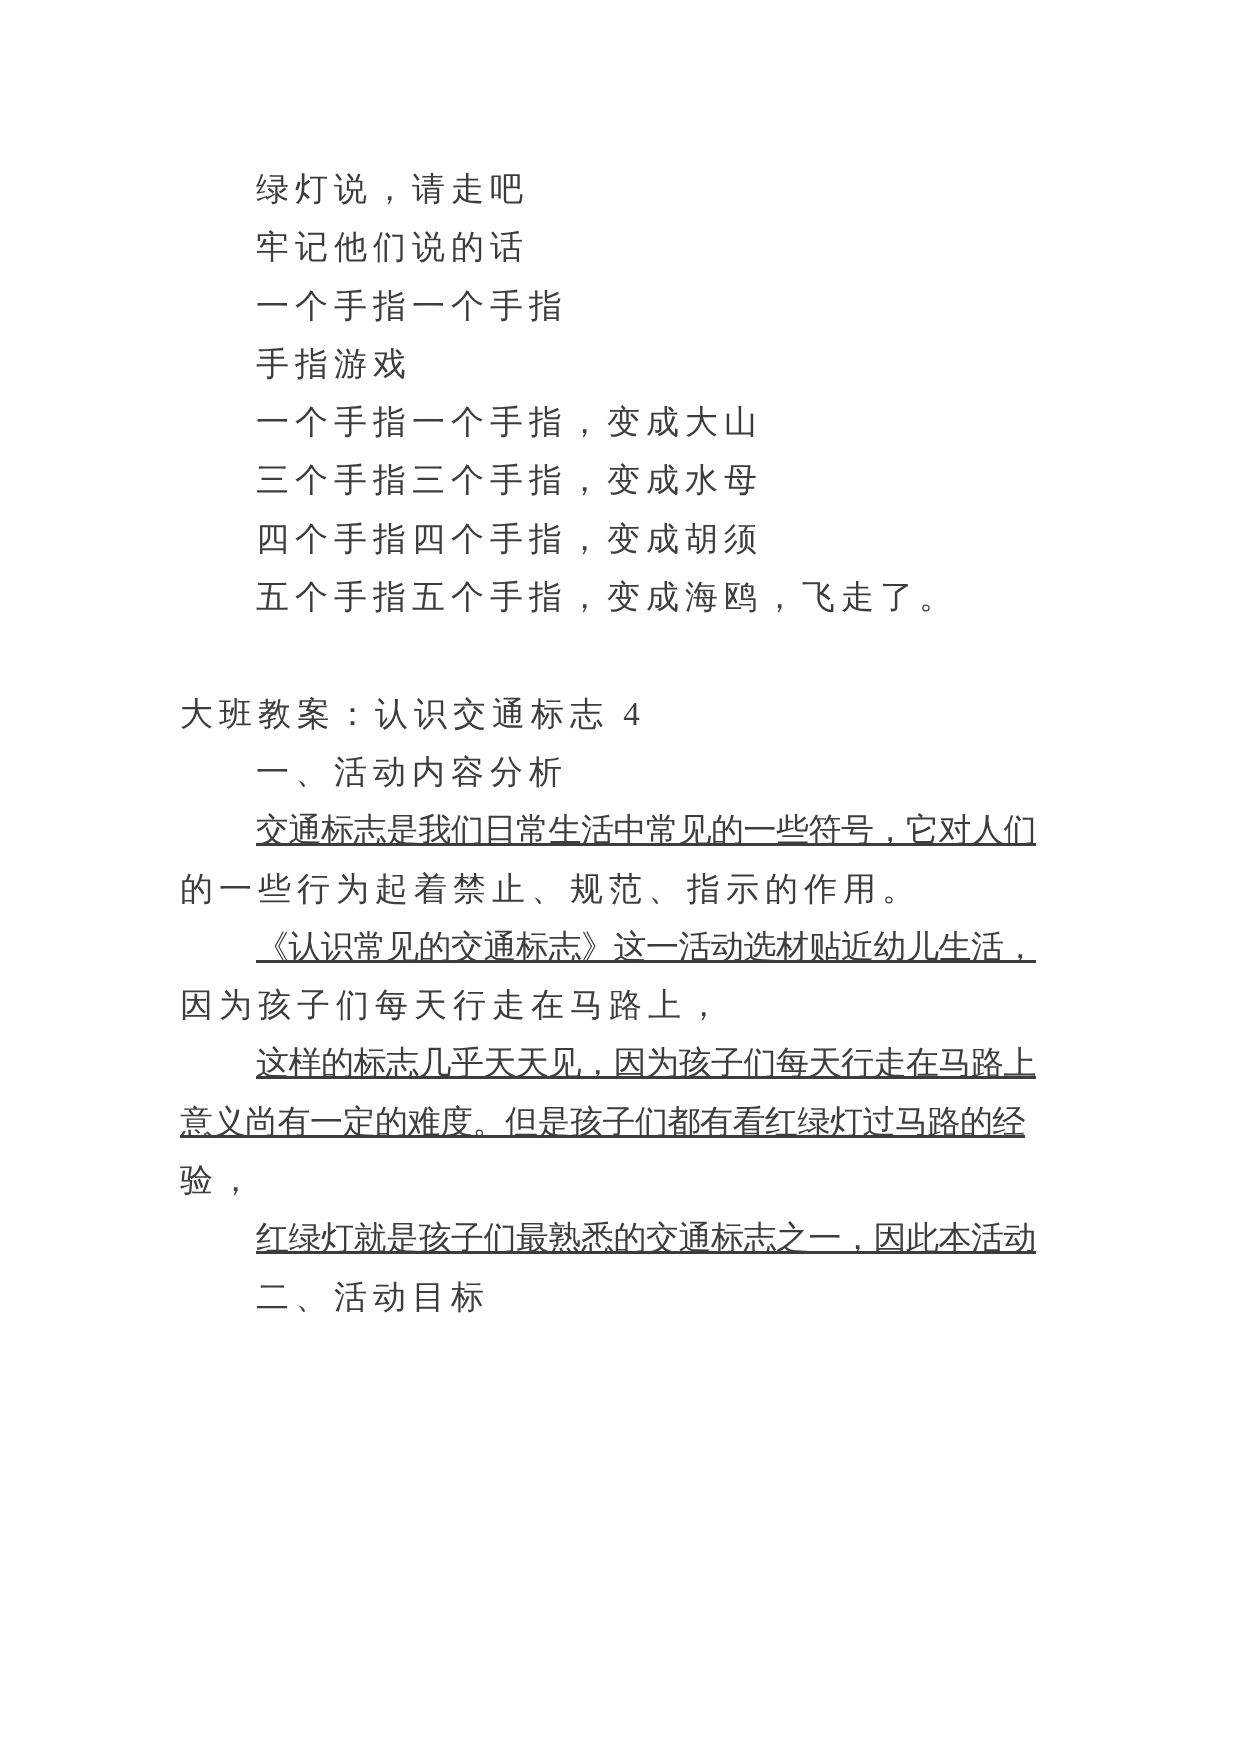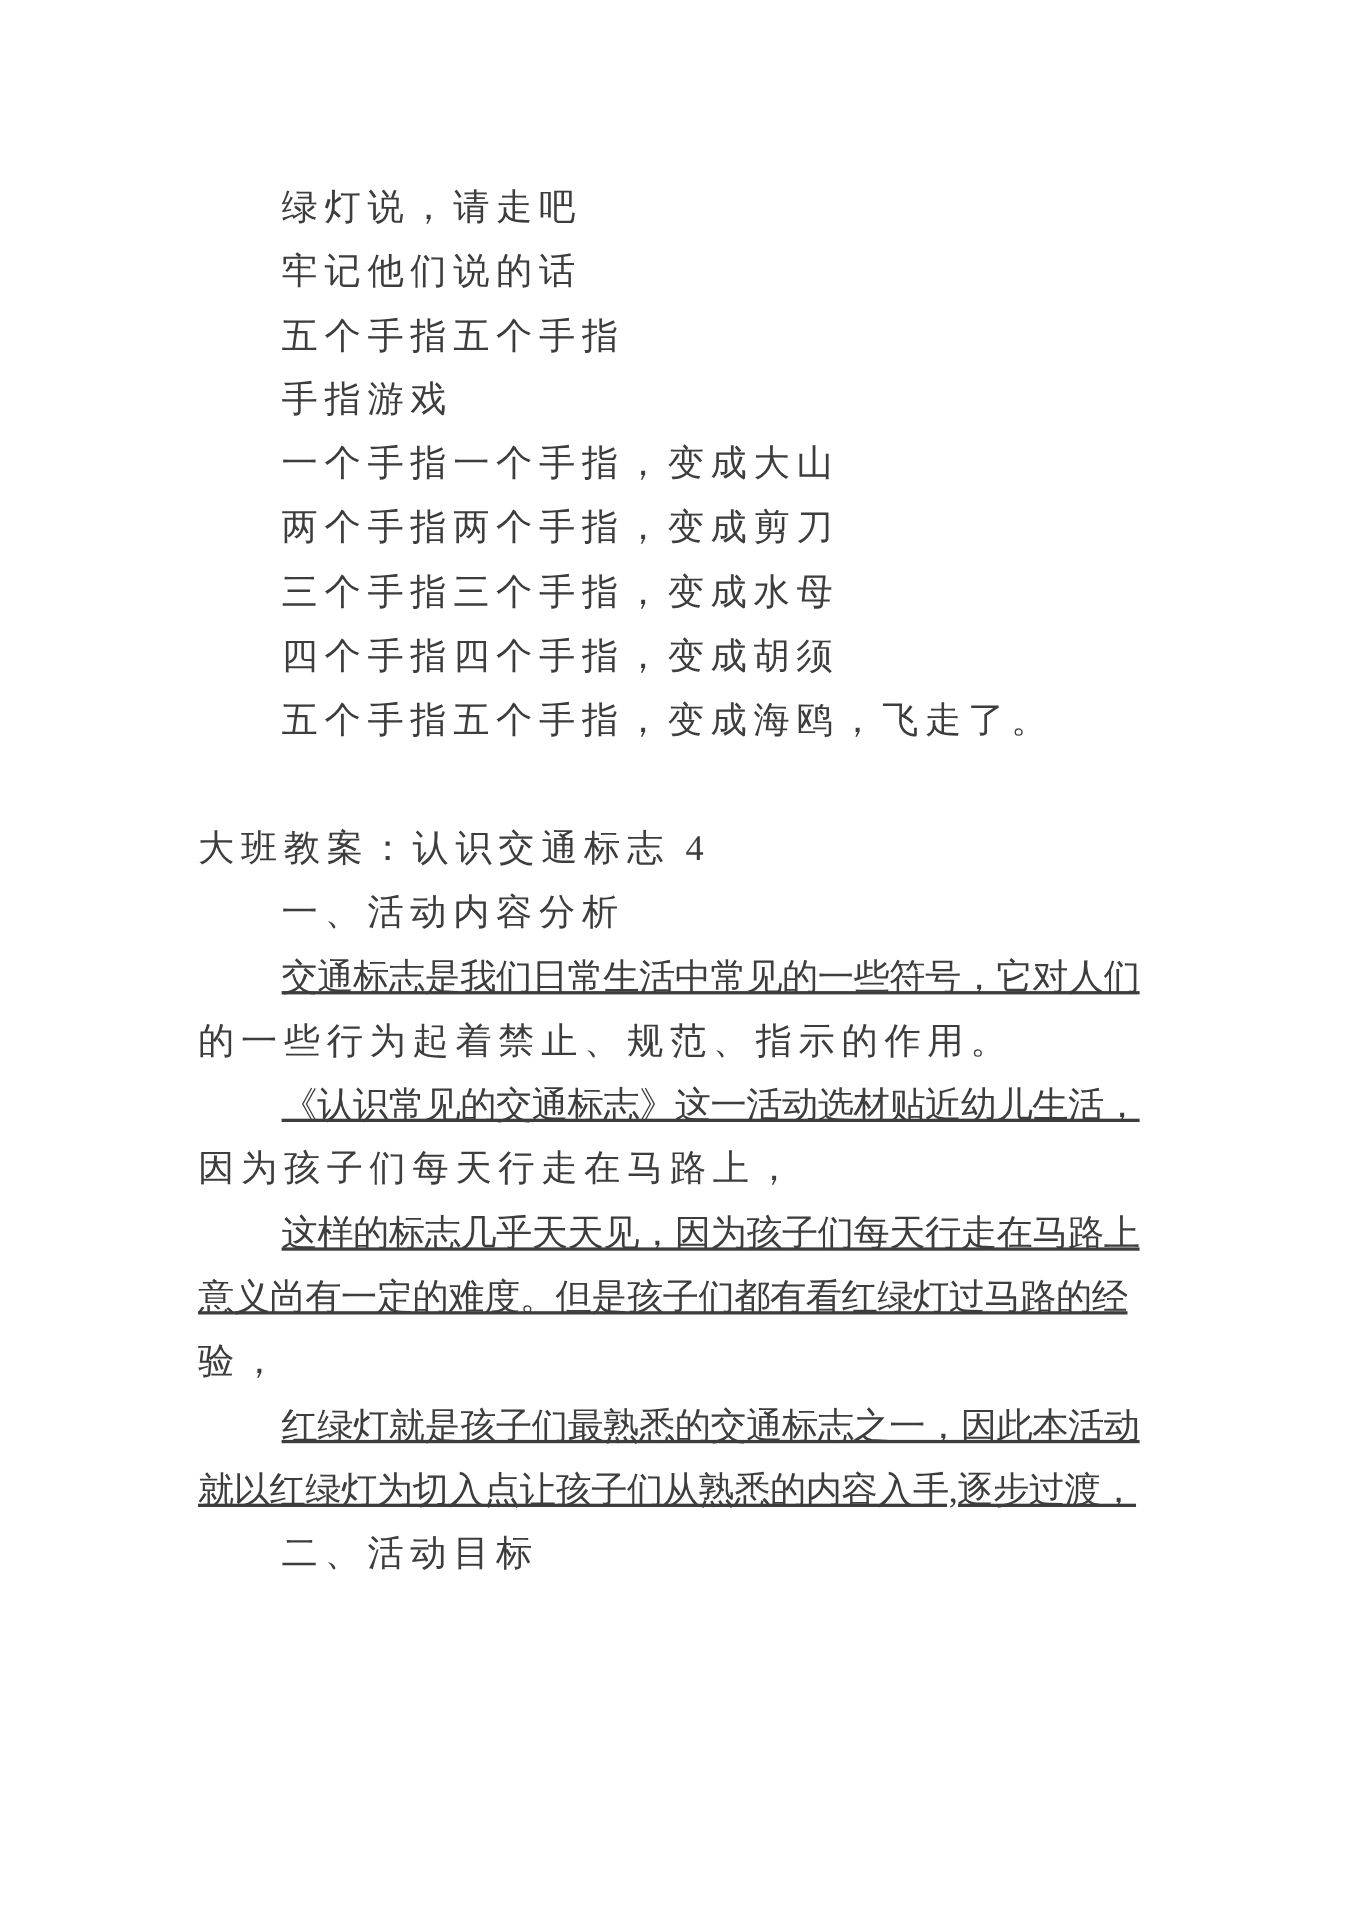--- a/index.html
+++ b/index.html
@@ -46,34 +46,32 @@
     
   }
 </style>
 </head>
 <body>
 
 <div class="page">
   <div class="doc">
       <div class="line indent">绿灯说，请走吧</div>
       <div class="line indent">牢记他们说的话</div>
-      <div class="line indent">五个手指五个手指</div>
+      <div class="line indent">一个手指一个手指</div>
       <div class="line indent">手指游戏</div>
       <div class="line indent">一个手指一个手指，变成大山</div>
-      <div class="line indent">两个手指两个手指，变成剪刀</div>
       <div class="line indent">三个手指三个手指，变成水母</div>
       <div class="line indent">四个手指四个手指，变成胡须</div>
       <div class="line indent">五个手指五个手指，变成海鸥，飞走了。</div>
       <div class="line blank"></div>
       <div class="line">大班教案：认识交通标志 4</div>
       <div class="line indent">一、活动内容分析</div>
       <div class="line indent fit">交通标志是我们日常生活中常见的一些符号，它对人们</div>
       <div class="line">的一些行为起着禁止、规范、指示的作用。</div>
       <div class="line indent fit">《认识常见的交通标志》这一活动选材贴近幼儿生活，</div>
       <div class="line">因为孩子们每天行走在马路上，</div>
       <div class="line indent fit">这样的标志几乎天天见，因为孩子们每天行走在马路上</div>
       <div class="line fit">意义尚有一定的难度。但是孩子们都有看红绿灯过马路的经</div>
       <div class="line">验，</div>
       <div class="line indent fit">红绿灯就是孩子们最熟悉的交通标志之一，因此本活动</div>
-      <div class="line fit">就以红绿灯为切入点让孩子们从熟悉的内容入手,逐步过渡，</div>
       <div class="line indent">二、活动目标</div>
     </div>
 </div>
 
 </body></html>

